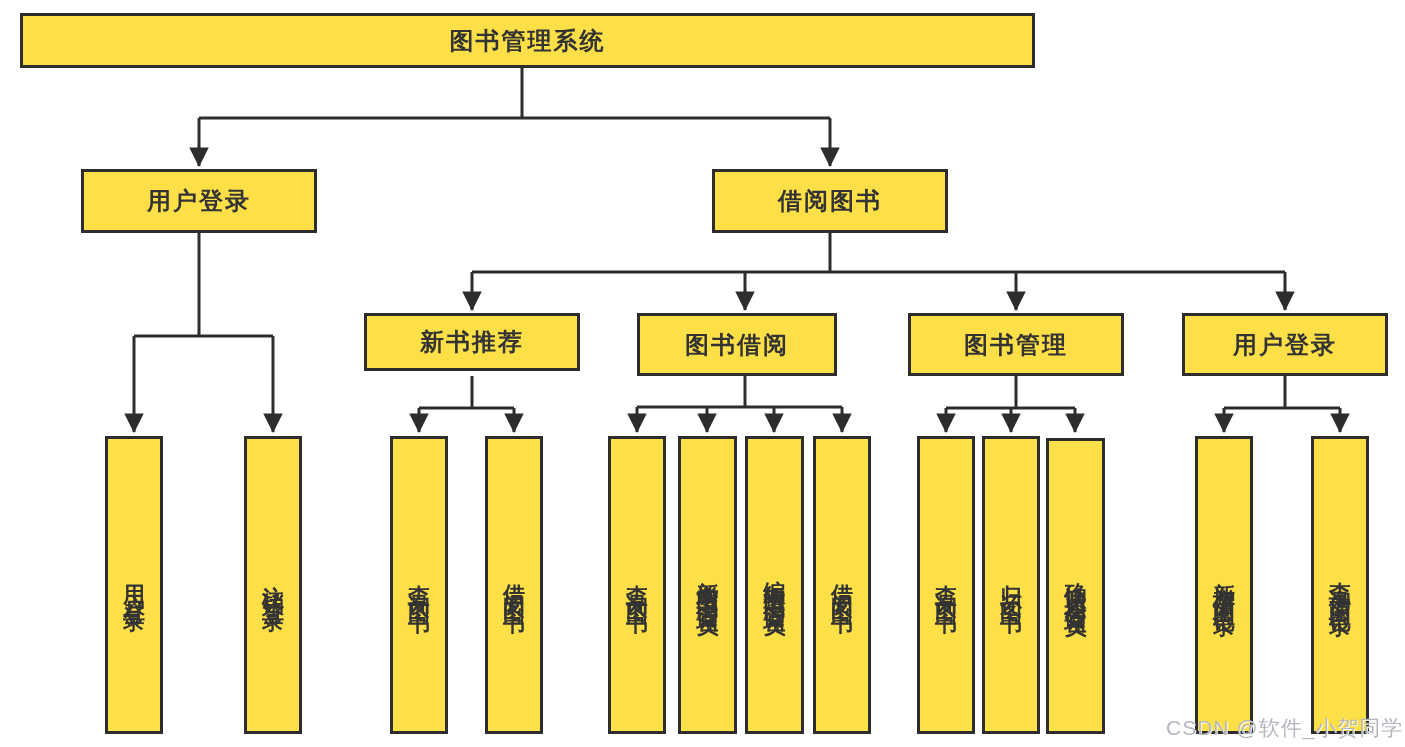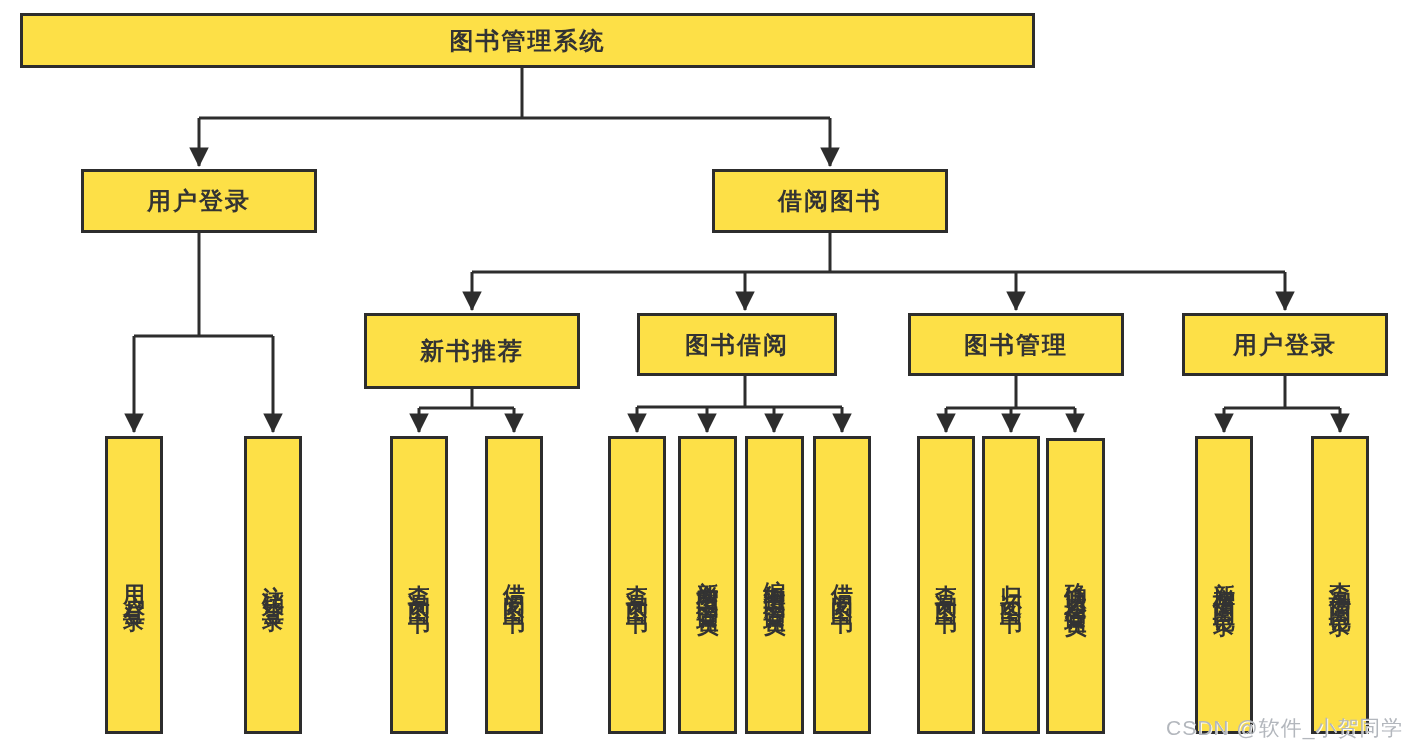--- a/index.html
+++ b/index.html
@@ -117,21 +117,21 @@
     <span class="hlabel">图书管理系统</span>
   </div>
 
   <div class="node" style="left:81px;top:169px;width:236px;height:64px">
     <span class="hlabel">用户登录</span>
   </div>
   <div class="node" style="left:712px;top:169px;width:236px;height:64px">
     <span class="hlabel">借阅图书</span>
   </div>
 
-  <div class="node" style="left:364px;top:313px;width:216px;height:76px">
+  <div class="node" style="left:364px;top:313px;width:216px;height:58px">
     <span class="hlabel">新书推荐</span>
   </div>
   <div class="node" style="left:637px;top:313px;width:200px;height:63px">
     <span class="hlabel">图书借阅</span>
   </div>
   <div class="node" style="left:908px;top:313px;width:216px;height:63px">
     <span class="hlabel">图书管理</span>
   </div>
   <div class="node" style="left:1182px;top:313px;width:206px;height:63px">
     <span class="hlabel">用户登录</span>

